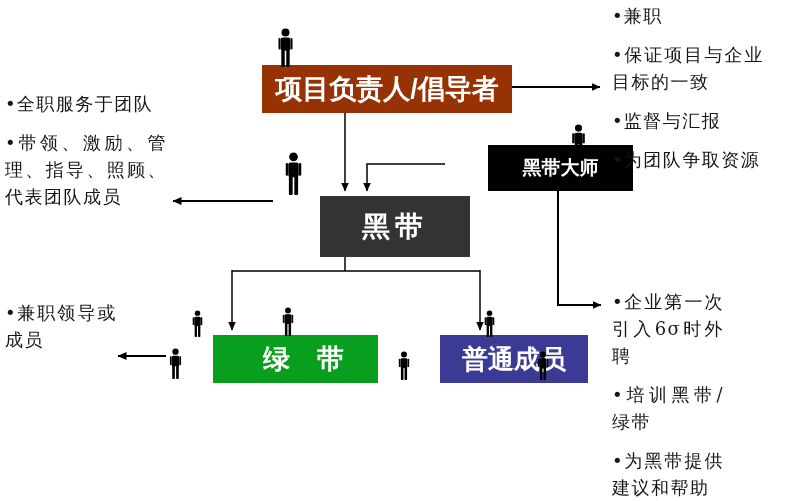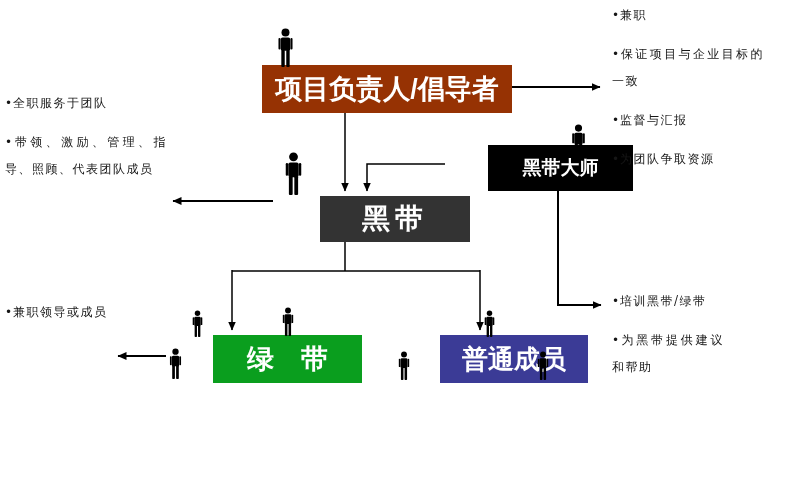--- a/index.html
+++ b/index.html
@@ -10,21 +10,21 @@
   .connectors { position:absolute; left:0; top:0; z-index:1; }
   .box {
     position:absolute; z-index:2; color:#ffffff; font-weight:bold;
     display:flex; align-items:center; justify-content:center;
     font-family:"Liberation Sans", sans-serif; white-space:nowrap;margin-left:45px;
   }
   .person { position:absolute; z-index:3; fill:#000; }
   .notes {
     position:absolute; z-index:2; color:#161616;
     font-family:"DejaVu Serif", serif;
-    font-size:12px; line-height:27px; letter-spacing:1.5px;
+    font-size:18px; line-height:27px; letter-spacing:1.5px;
   }
   .bullet-item { margin-bottom:12px; text-align:justify; }
   .bullet-item:last-child { margin-bottom:0; }
   .bullet-item::before {
     content:"\2022"; font-family:"DejaVu Sans", sans-serif;
     letter-spacing:0; margin-right:1px;
   }
 </style>
 </head>
 <body>
@@ -54,25 +54,25 @@
       <line x1="232" y1="271" x2="480" y2="271" stroke-width="1.5"></line>
       <line x1="232" y1="270" x2="232" y2="330" stroke-width="1.5" marker-end="url(#ah)"></line>
       <line x1="480" y1="270" x2="480" y2="330" stroke-width="1.5" marker-end="url(#ah)"></line>
       <polyline points="558,191 558,305 601,305" stroke-width="2" marker-end="url(#ah)"></polyline>
       <line x1="166" y1="356" x2="118" y2="356" stroke-width="2" marker-end="url(#ah)"></line>
     </g>
   </svg>
 
   <div class="box" style="left: 217px; top: 65px; width: 250px; height: 48px; font-size: 27px; background: rgb(150, 50, 3);">项目负责人/倡导者</div>
 
-  <div class="box" style="left: 275px; top: 196px; width: 150px; height: 46px; font-size: 28px; letter-spacing: 5px; background: rgb(51, 51, 51);">黑带</div>
+  <div class="box" style="left: 275px; top: 196px; width: 150px; height: 61px; font-size: 28px; letter-spacing: 5px; background: rgb(51, 51, 51);">黑带</div>
 
   <div class="box" style="left: 443px; top: 145px; width: 145px; height: 46px; font-size: 19px; background: rgb(0, 0, 0);">黑带大师</div>
 
-  <div class="box" style="left: 168px; top: 335px; width: 149px; height: 48px; font-size: 27px; background: rgb(10, 158, 30);">绿　带</div>
+  <div class="box" style="left: 168px; top: 335px; width: 149px; height: 48px; font-size: 27px; background: rgb(10, 158, 30); padding-left: 16px;">绿　带</div>
 
   <div class="box" style="left: 395px; top: 335px; width: 148px; height: 48px; font-size: 26px; background: rgb(59, 59, 150);">普通成员</div>
 
   <svg class="person" style="left:276px; top:28px;  width:19px; height:40px;" viewBox="0 0 20 42">
       <use href="#person-shape"></use>
     </svg>
   <svg class="person" style="left:283px; top:152px; width:21px; height:44px;" viewBox="0 0 20 42">
       <use href="#person-shape"></use>
     </svg>
   <svg class="person" style="left:570px; top:124px; width:17px; height:36px;" viewBox="0 0 20 42">
@@ -107,17 +107,18 @@
     </div>
 
   <div class="notes" style="left:612px; top:2px; width:152px;">
       <div class="bullet-item">兼职</div>
       <div class="bullet-item">保证项目与企业目标的一致</div>
       <div class="bullet-item">监督与汇报</div>
       <div class="bullet-item">为团队争取资源</div>
     </div>
 
   <div class="notes" style="left:612px; top:288px; width:112px;">
+      <div class="bullet-item">企业第一次引入6σ时外聘</div>
       <div class="bullet-item">培训黑带/绿带</div>
       <div class="bullet-item">为黑带提供建议和帮助</div>
     </div>
 
 </div>
 
 </body></html>

